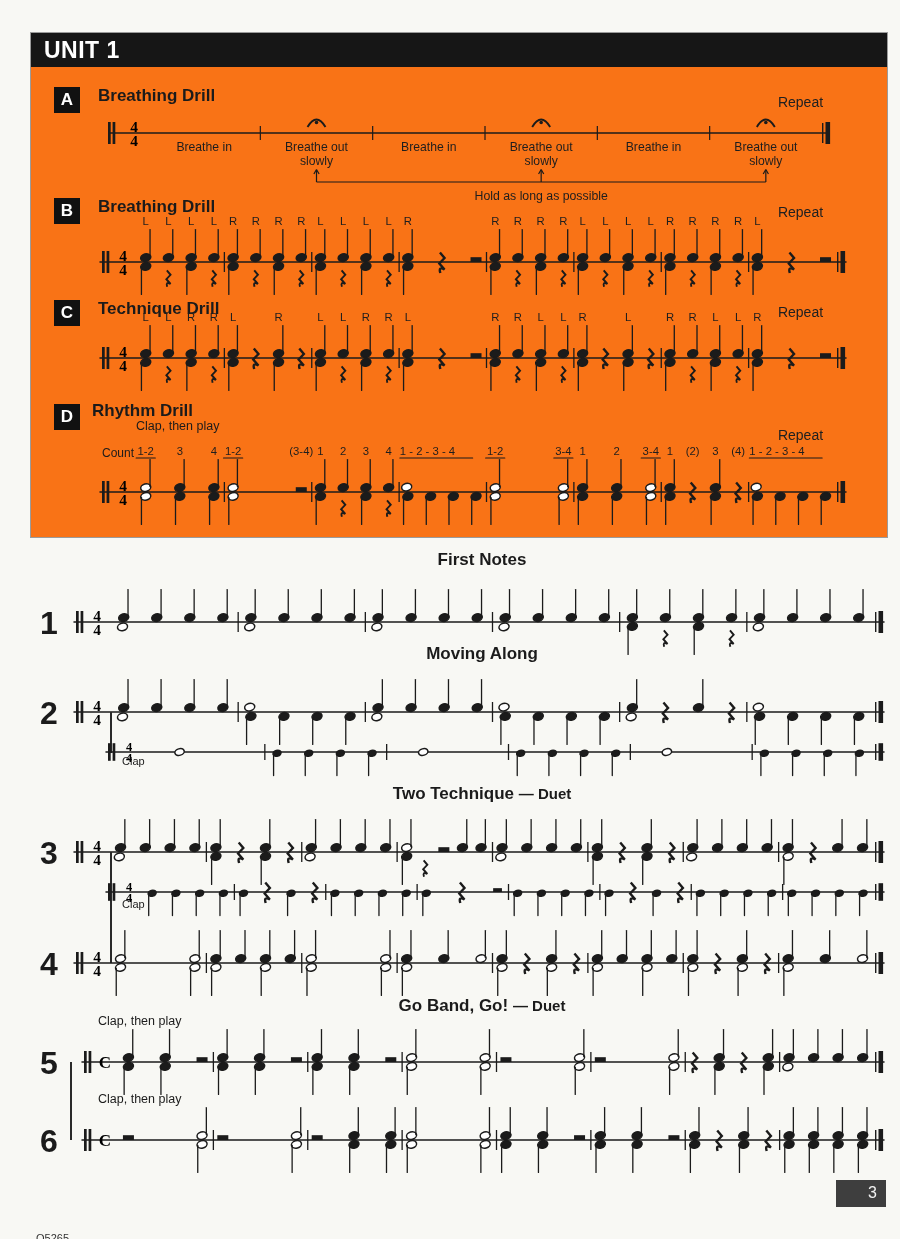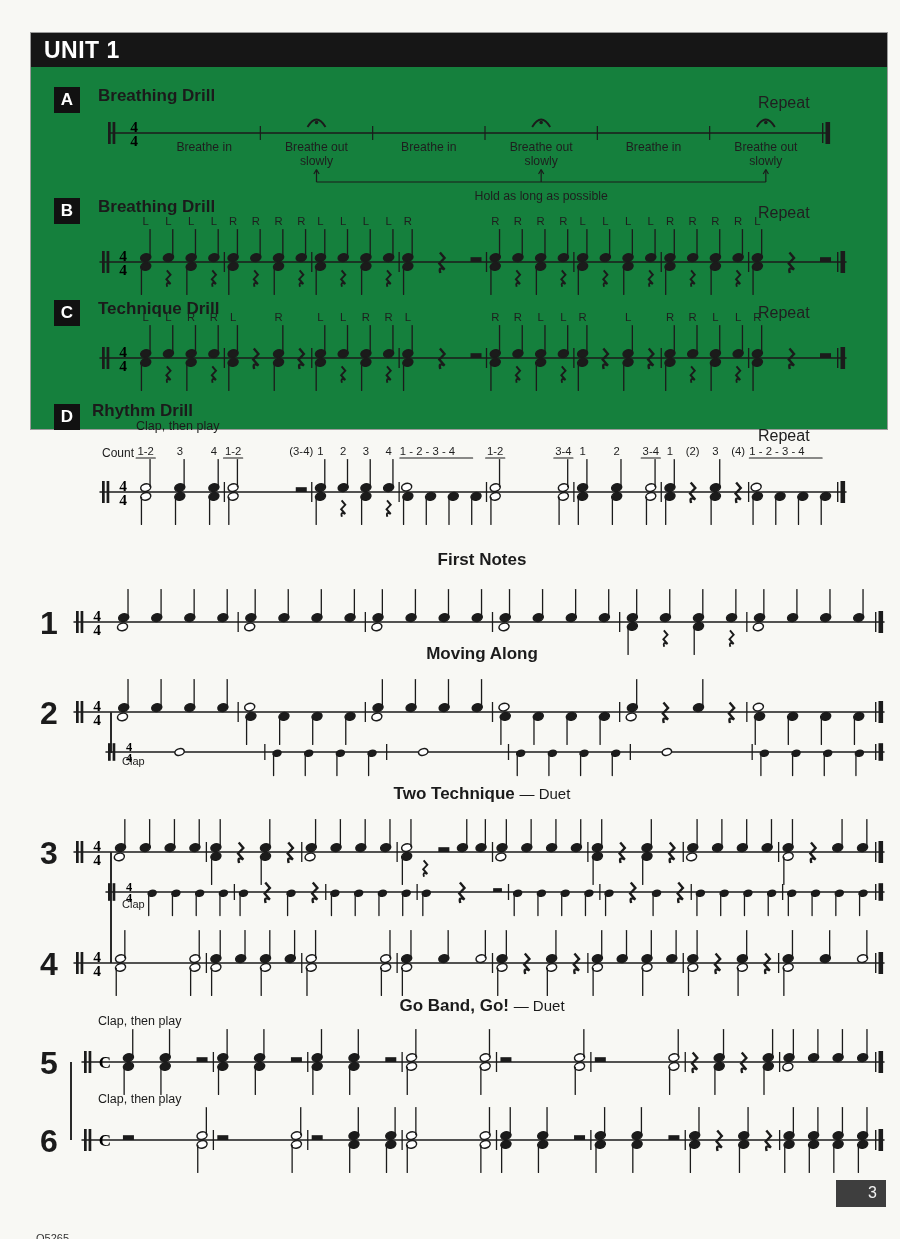--- a/index.html
+++ b/index.html
@@ -1,32 +1,32 @@
 <!DOCTYPE html>
 <html><head>
 <meta charset="utf-8">
 <style>
   html,body{margin:0;padding:0;background:#eceae6;}
   .page{position:relative;width:900px;height:1239px;background:#f8f8f4;
         font-family:"Liberation Sans",sans-serif;color:#1b1b1b;overflow:hidden;margin:0 auto;}
   .abs{position:absolute;}
-  .unitbox{left:30px;top:32px;width:858px;height:398px;background:#15803d;
+  .unitbox{left:30px;top:32px;width:858px;height:506px;background:#f97316;
            border:1px solid #9b9b9b;box-sizing:border-box;}
   .unitbar{height:34px;background:#161616;color:#ffffff;font-size:23px;font-weight:bold;
            padding:4px 0 0 13px;box-sizing:border-box;letter-spacing:.5px;}
   .secletter{width:26px;height:26px;background:#111;color:#fff;font-weight:bold;font-size:17px;
              text-align:center;line-height:26px;}
   .sec-title{font-size:17px;font-weight:bold;}
-  .repeat{font-size:16px;width:85px;text-align:left;color:#202020;}
+  .repeat{font-size:14px;width:85px;text-align:center;color:#202020;}
   .smalllbl{font-size:12.5px;}
   .countword{font-size:12px;}
   .claplbl{font-size:11px;text-align:right;}
   .exnum{font-size:32px;font-weight:bold;width:34px;text-align:left;}
   .extitle{left:0;width:900px;text-align:center;font-size:17px;font-weight:bold;padding-left:32px;}
-  .extitle .suffix{font-weight:normal;font-size:15px;}
+  .extitle .suffix{font-weight:bold;font-size:15px;}
   .vline{width:2px;background:#2a2a2a;}
   .badge{width:50px;height:27px;background:#3e3e3e;color:#f2f2f2;font-size:16px;
          text-align:right;padding:4px 9px 0 0;box-sizing:border-box;}
   .footcode{font-size:11px;color:#333;}
   svg text{font-family:"Liberation Sans",sans-serif;}
   svg .tsn{font-family:"Liberation Serif",serif;font-weight:bold;text-anchor:middle;}
 </style>
 </head>
 <body>
 

